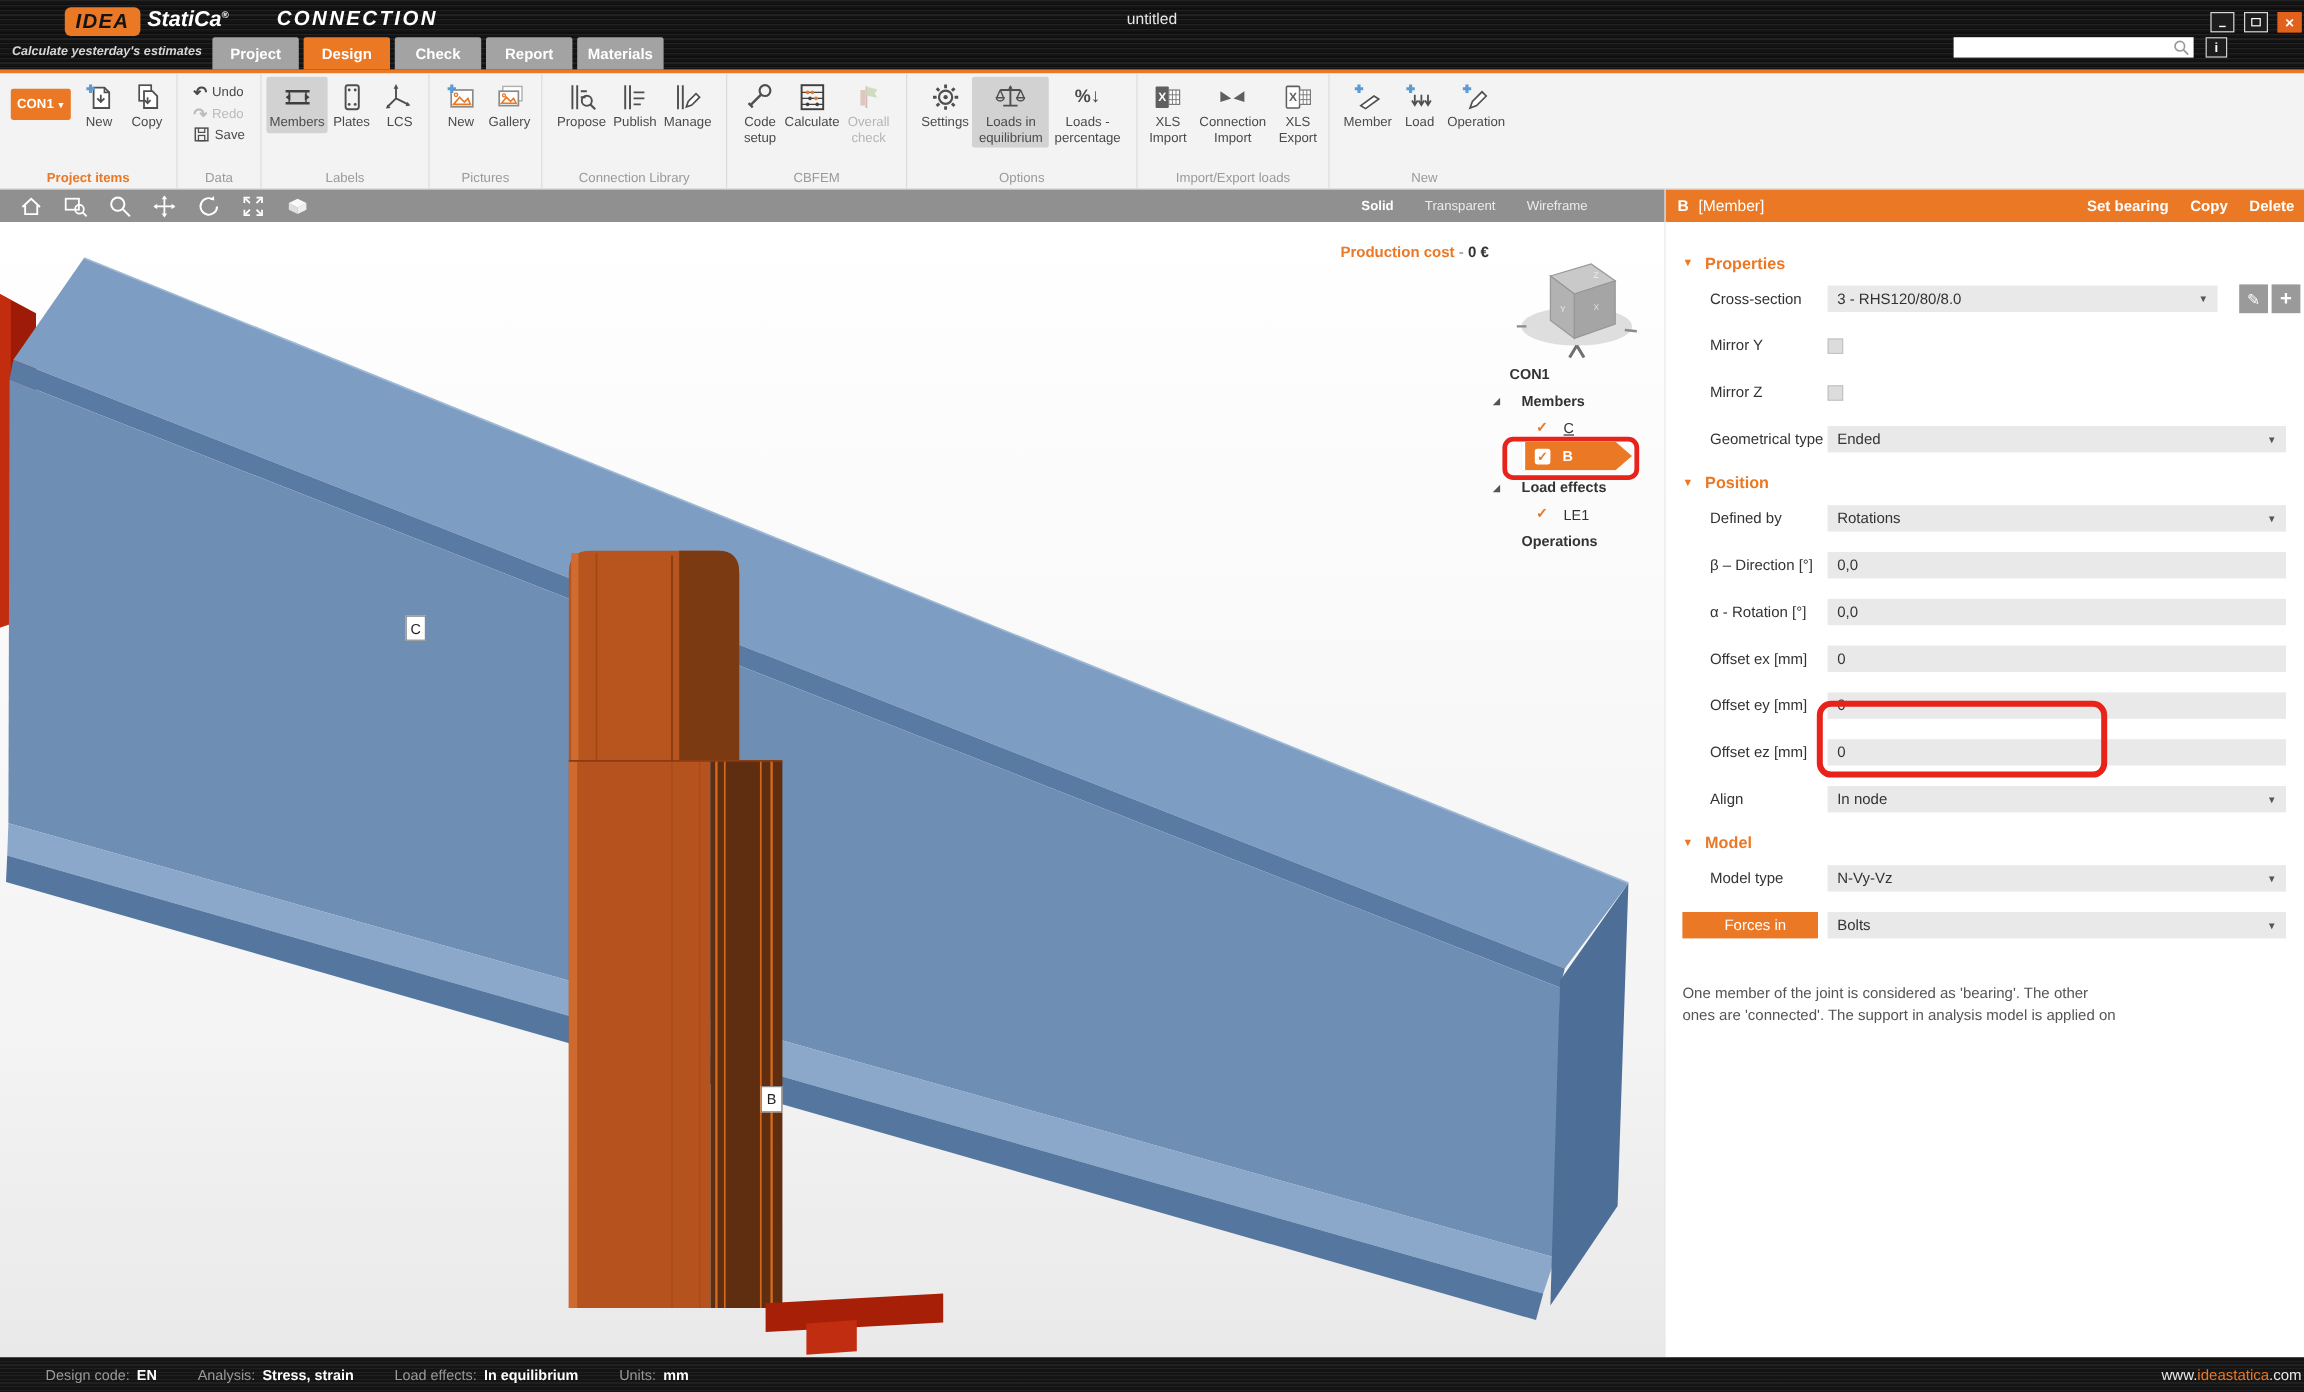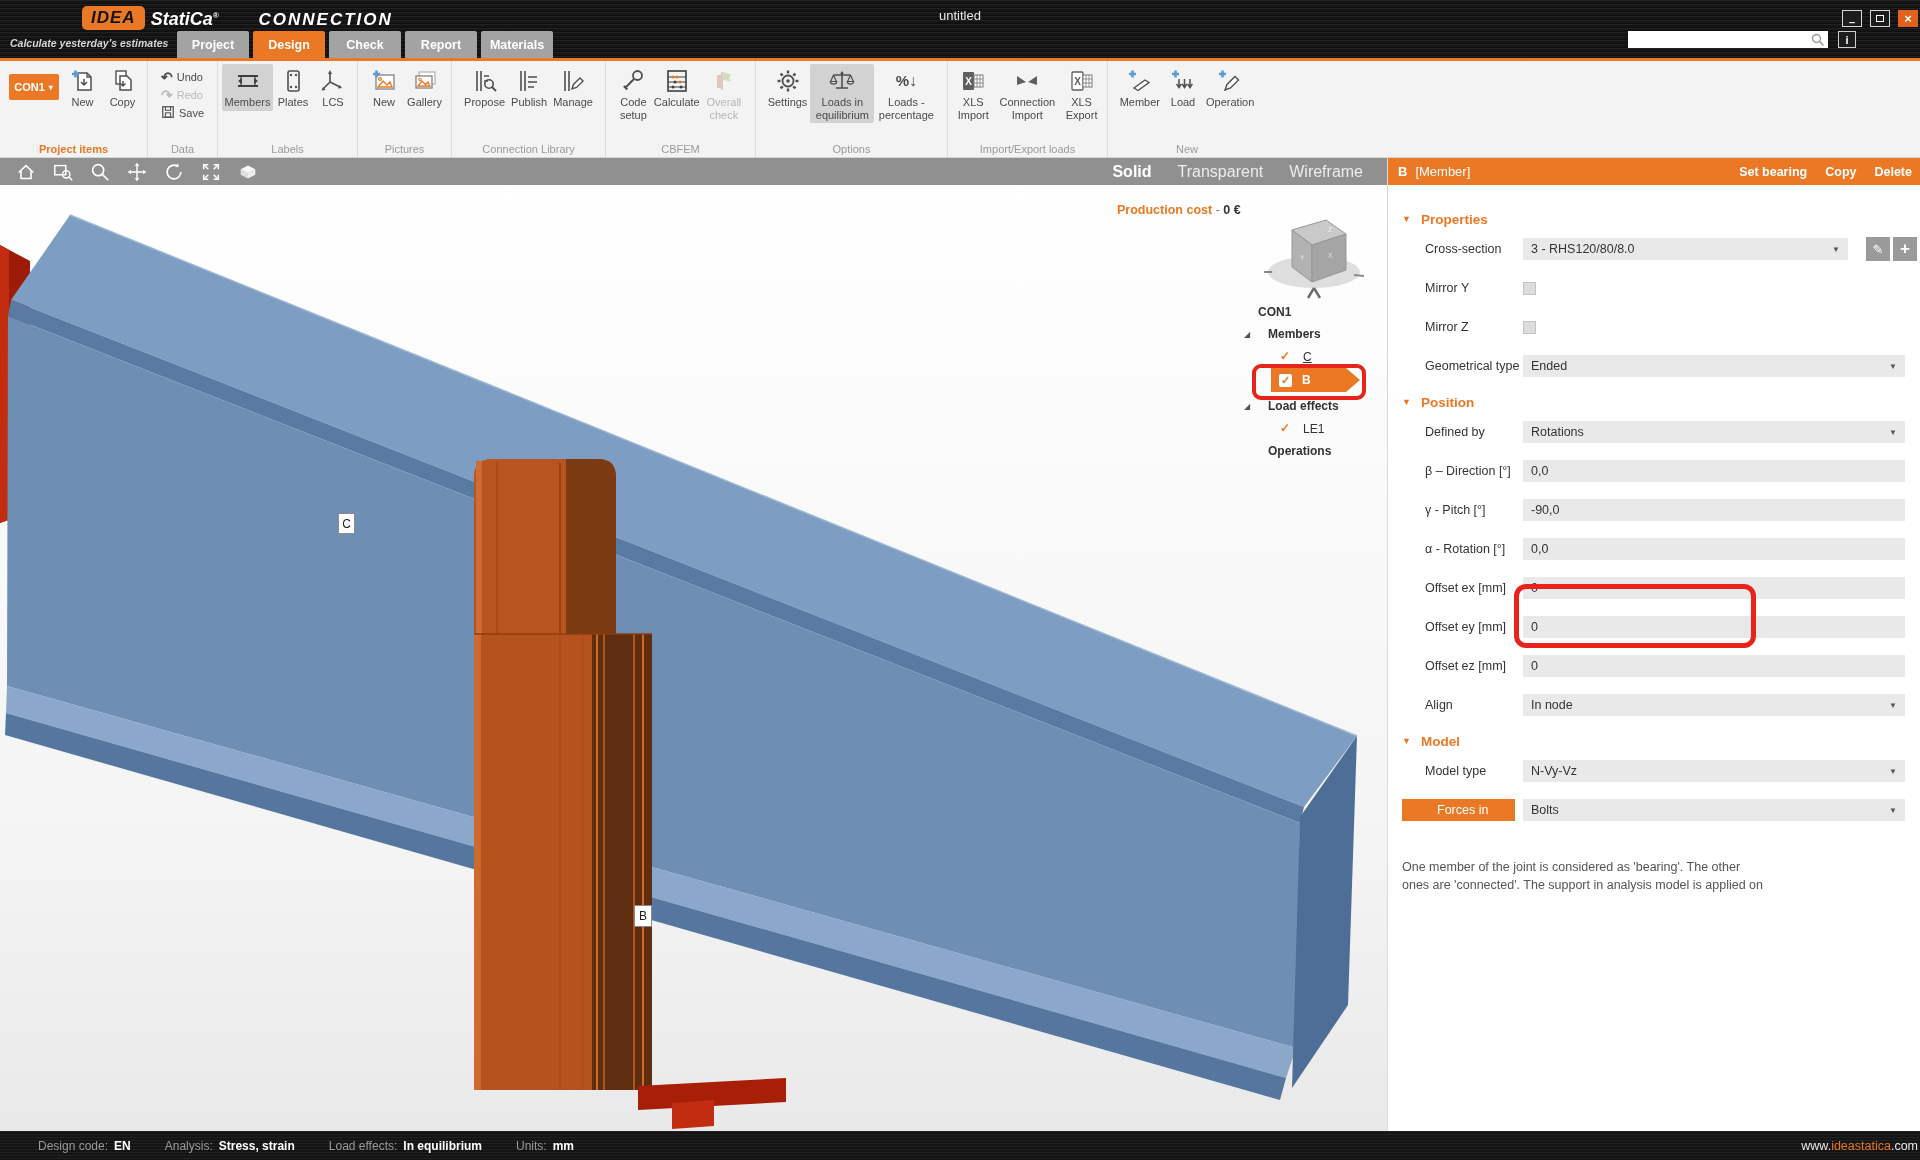--- a/index.html
+++ b/index.html
@@ -4,21 +4,21 @@
 <style>
   * { margin:0; padding:0; box-sizing:border-box; }
   html,body { width:1920px; height:1160px; overflow:hidden; font-family:"Liberation Sans", sans-serif; }
   #app { width:1920px; height:1160px; display:flex; flex-direction:column; background:#fff; }
 
   
   .titlebar { position:relative; height:58px; flex:none;
     background:#141414;
     background-image:repeating-linear-gradient(180deg, rgba(255,255,255,.06) 0 1px, rgba(0,0,0,0) 1px 3px, rgba(0,0,0,.25) 3px 4px);
   }
-  .brand { position:absolute; left:58px; top:6px; display:flex; align-items:flex-end;padding-left:24px; }
+  .brand { position:absolute; left:30px; top:6px; display:flex; align-items:flex-start;padding-left:24px; }
   .idea-badge { background:#ea7824; color:#141414; font-style:italic; font-weight:bold; font-size:17px;
     padding:2px 9px; border-radius:5px; letter-spacing:1px; }
   .app-name { color:#fff; font-style:italic; font-weight:bold; font-size:18px; margin-left:6px; }
   .app-reg { color:#fff; font-size:8px; vertical-align:super; }
   .module-name { color:#fff; font-style:italic; font-weight:bold; font-size:17px; letter-spacing:2px; margin-left:40px; }
   .tagline { position:absolute; left:10px; top:37px; color:#d6d6d6; font-style:italic; font-weight:bold; font-size:10.5px; }
   .doc-title { position:absolute; left:0; right:0; top:8px; text-align:center; color:#e8e8e8; font-size:13px; }
   .winbtns { position:absolute; right:2px; top:10px; display:flex; gap:8px; }
   .winbtn { width:20px; height:17px; border:1px solid #d9d9d9; background:#1d1d1d; color:#fff;
     display:flex; align-items:center; justify-content:center; font-size:11px; line-height:1; }
@@ -50,21 +50,21 @@
   .datacol { display:flex; flex-direction:column; padding-top:4px; }
   .sbtn { display:flex; align-items:center; gap:4px; font-size:11px; color:#4a4a4a; height:16px; margin:1px 0; }
   .sbtn.disabled { color:#bbb; }
   .uglyph { font-size:14px; font-weight:bold; line-height:1; }
 
   
   .main { flex:1; display:flex; min-height:0; }
   .vcol { width:1388px; flex:none; display:flex; flex-direction:column; border-right:1px solid #d9d9d9; }
   .vp-toolbar { height:27px; flex:none; background:#909090; display:flex; align-items:center; padding-left:14px; gap:13px; }
   .vpicon { width:24px; height:22px; display:flex; align-items:center; justify-content:center; }
-  .viewmodes { margin-left:auto; display:flex; gap:26px; padding-right:24px; font-size:16px; color:#ececec; }
+  .viewmodes { margin-left:auto; display:flex; gap:26px; padding-right:64px; font-size:11px; color:#ececec; }
   .viewmodes .vm.active { color:#fff; font-weight:bold; }
 
   .viewport { position:relative; flex:1; background:linear-gradient(180deg,#ffffff 0%, #f4f4f4 70%, #e9e9e9 100%); overflow:hidden; }
   .scene { position:absolute; left:0; top:0; }
   .mlabel { position:absolute; background:#fff; border:1px solid #8a8a8a; color:#222; font-size:12px;
     display:flex; align-items:center; justify-content:center; }
   .prodcost { position:absolute; left:1117px; top:18px; font-size:12.5px; font-weight:bold; color:#333; white-space:nowrap; }
   .prodcost .pc-label { color:#ea7824; }
   .viewcube { position:absolute; left:1262px; top:25px; }
 
@@ -654,26 +654,20 @@
             <span class="caret">▼</span>
           </span>
         </div>
         <div class="prow">
           <span class="plabel">β – Direction [°]</span>
           <span class="pfield">
               <span>0,0</span>
             </span>
         </div>
         <div class="prow">
-          <span class="plabel">γ - Pitch [°]</span>
-          <span class="pfield">
-              <span>-90,0</span>
-            </span>
-        </div>
-        <div class="prow">
           <span class="plabel">α - Rotation [°]</span>
           <span class="pfield">
               <span>0,0</span>
             </span>
         </div>
         <div class="prow">
           <span class="plabel">Offset ex [mm]</span>
           <span class="pfield">
               <span>0</span>
             </span>

